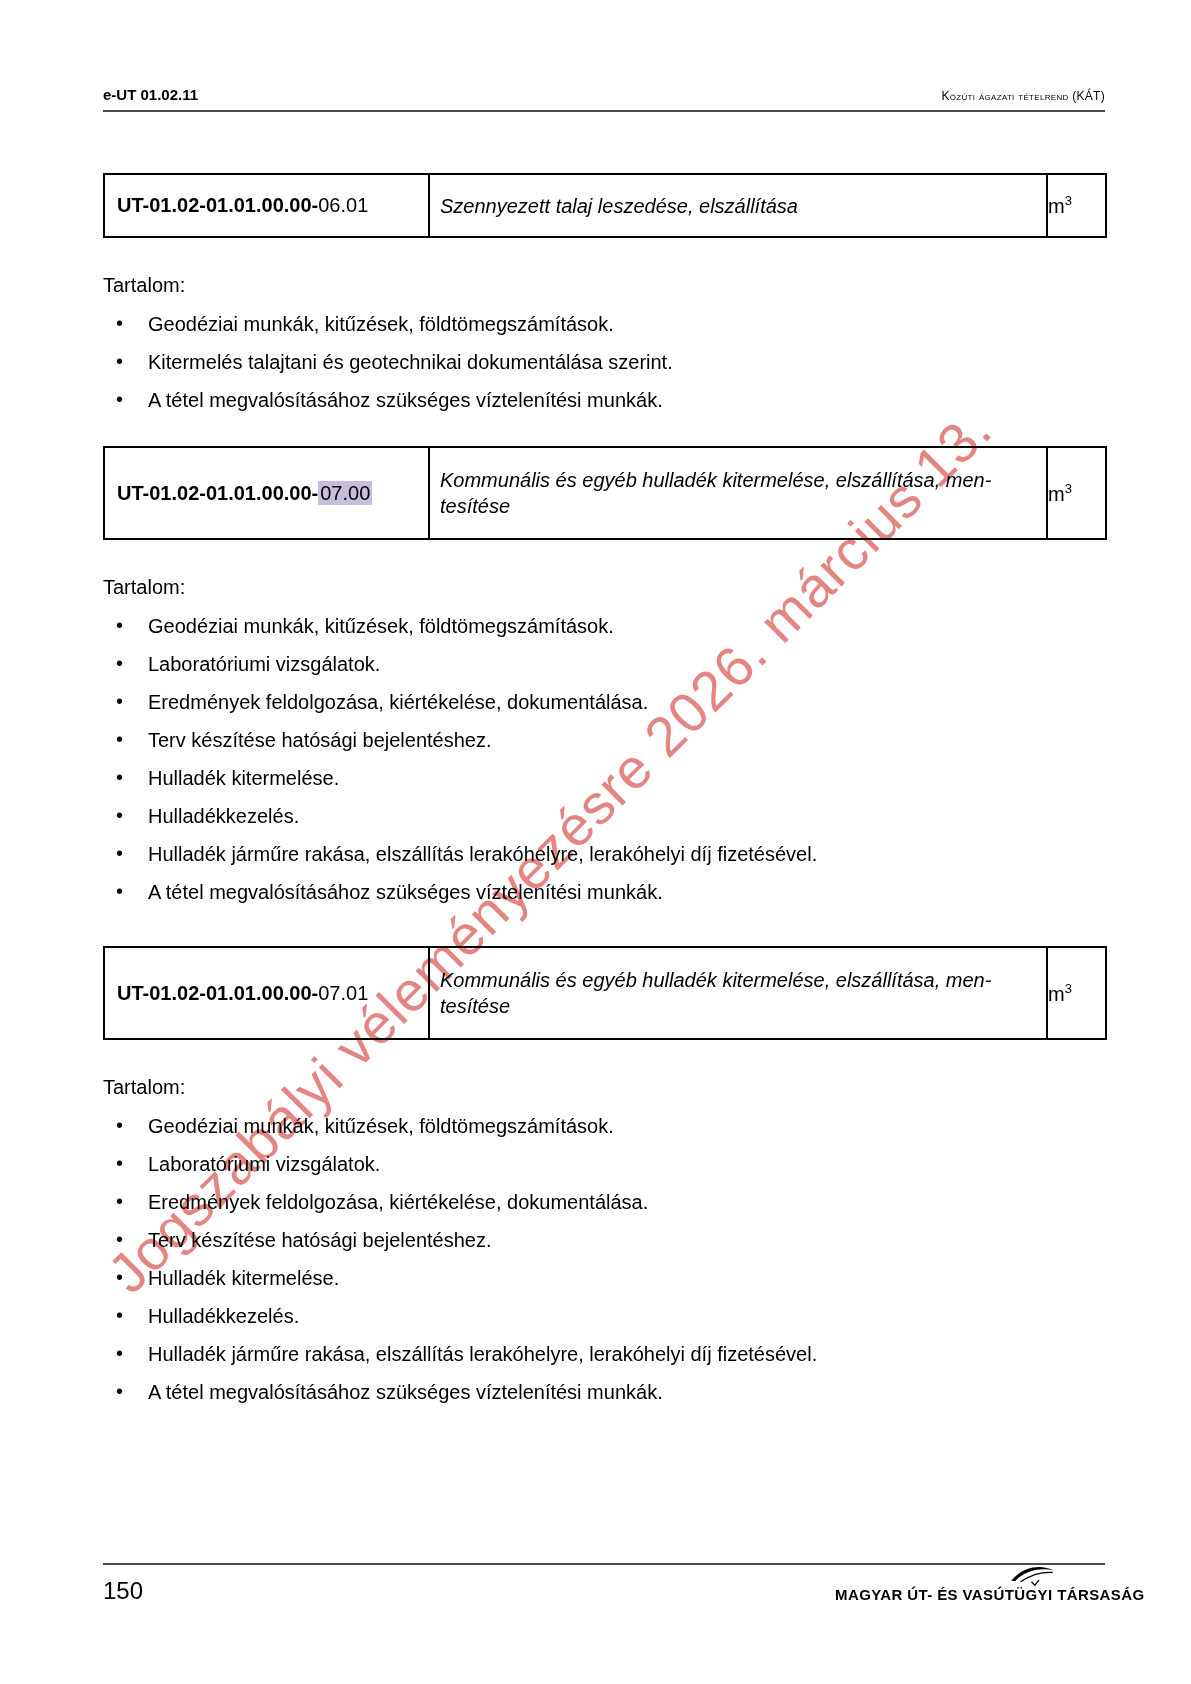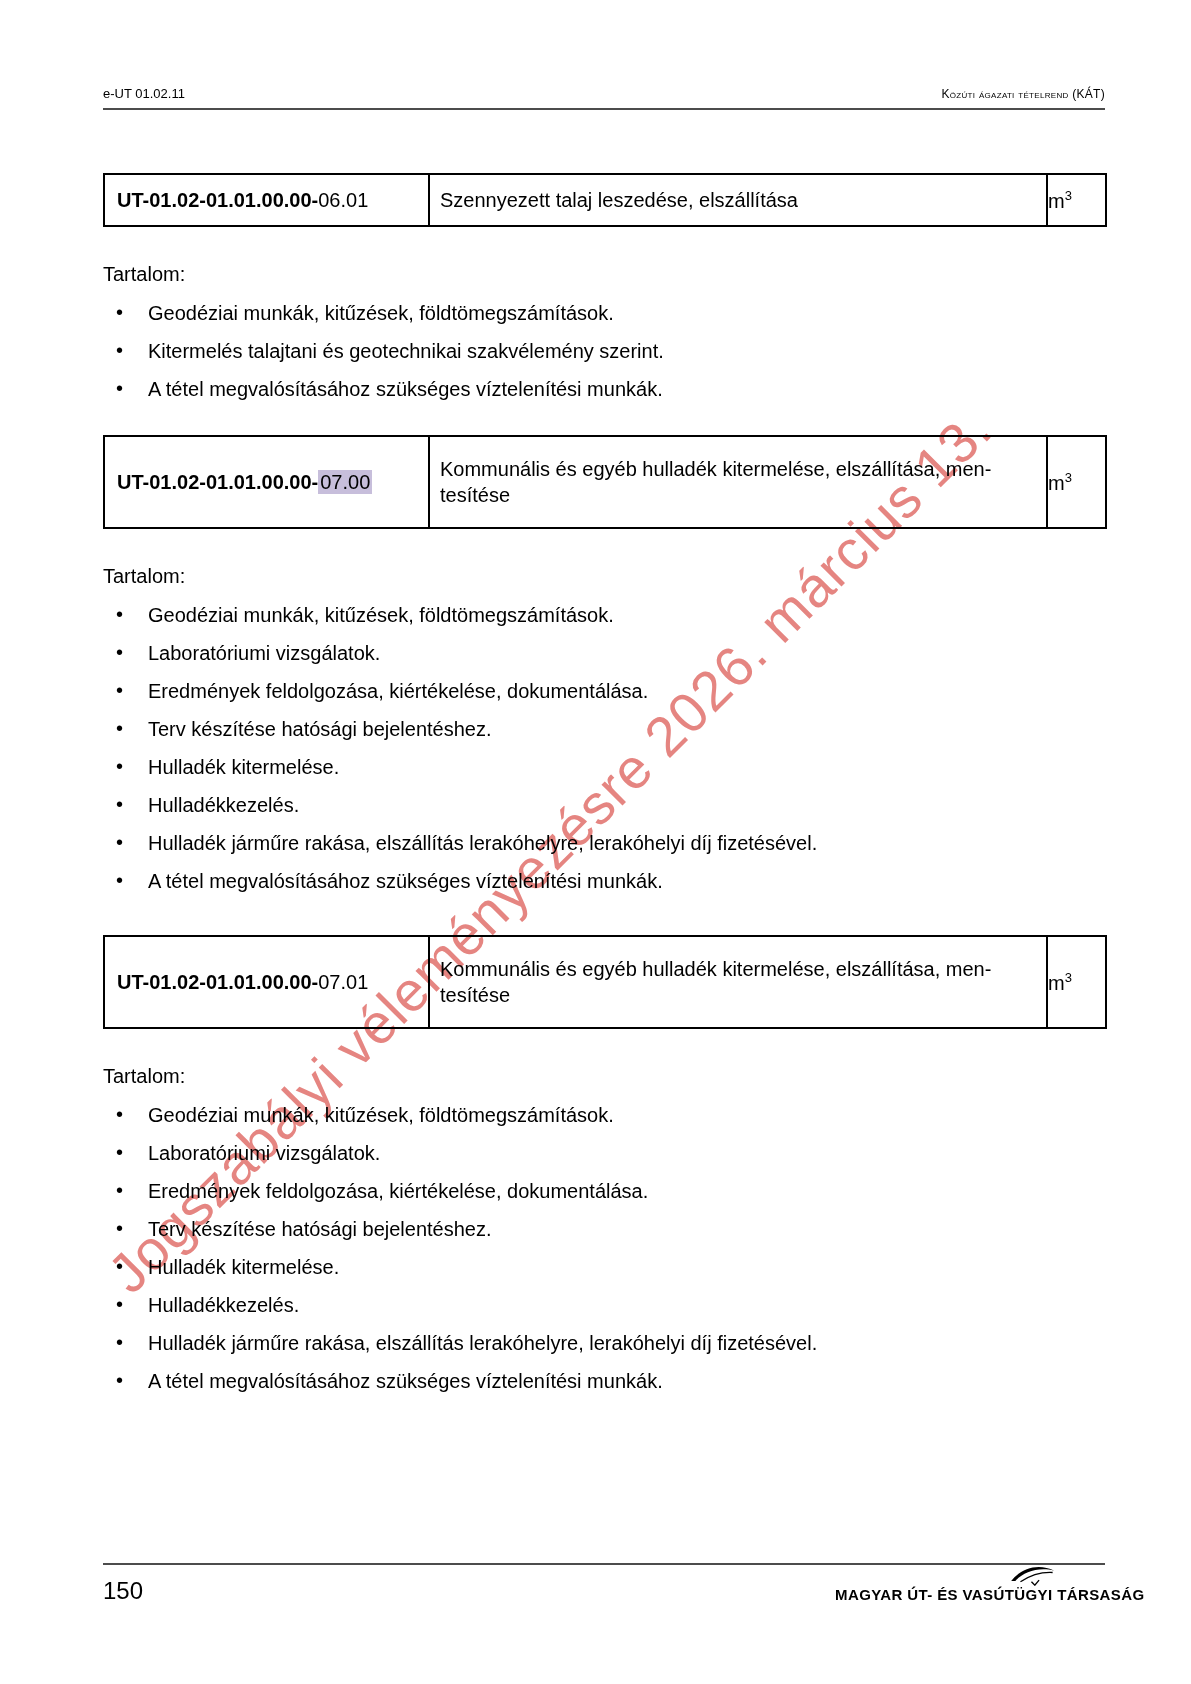--- a/index.html
+++ b/index.html
@@ -19,34 +19,34 @@
     font-size:56px;letter-spacing:1px;white-space:nowrap;
     color:var(--wm);opacity:.85;
     transform:rotate(-45deg);transform-origin:left center;
   }
   
   .page-header{
     position:absolute;top:86px;left:103px;width:1002px;z-index:1;
     display:flex;justify-content:space-between;align-items:flex-end;
     padding-bottom:7px;border-bottom:2px solid var(--rule);
   }
-  .doc-code{font-size:13px;}
+  .doc-code{font-size:15px;font-weight:bold;}
   .doc-title{font-size:12px;font-variant:small-caps;letter-spacing:.3px;}
   
   .main{position:absolute;top:130px;left:103px;width:1002px;z-index:1;}
   table.spec-table{width:1002px;border-collapse:collapse;table-layout:fixed;}
   table.spec-table td{border:2px solid #000;vertical-align:middle;font-size:20px;background:transparent;}
   col.c-code{width:325px;}
   col.c-desc{width:618px;}
   col.c-unit{width:59px;}
-  tr.h-one{height:52px;}
+  tr.h-one{height:63px;}
   tr.h-two{height:92px;}
   td.code-cell{padding-left:12px;white-space:nowrap;}
   .code-prefix{font-weight:bold;}
-  td.desc-cell{padding-left:10px;padding-right:8px;line-height:26px;}
+  td.desc-cell{padding-left:10px;padding-right:8px;line-height:26px;font-style:italic;}
   td.desc-cell .line{display:block;}
   td.unit-cell{}
   td.unit-cell sup{font-size:13px;}
   .hl-text{background:var(--hl);padding:1px 2px;}
   td.hl-cell{background:var(--hl);}
   .mt-t1{margin-top:43px;}
   .mt-t2{margin-top:34px;}
   .mt-t3{margin-top:42px;}
   .tartalom{font-size:20px;line-height:23px;margin:36px 0 16px 0;}
   ul.bullets{list-style:none;}
@@ -88,21 +88,21 @@
             <span class="line">Szennyezett talaj leszedése, elszállítása</span>
             <span class="line"></span>
           </td>
       <td class="unit-cell"><span>m</span><sup>3</sup></td>
     </tr>
   </tbody>
     </table>
   <p class="tartalom">Tartalom:</p>
   <ul class="bullets">
     <li><span>Geodéziai munkák, kitűzések, földtömegszámítások.</span></li>
-    <li><span>Kitermelés talajtani és geotechnikai szakvélemény szerint.</span></li>
+    <li><span>Kitermelés talajtani és geotechnikai dokumentálása szerint.</span></li>
     <li><span>A tétel megvalósításához szükséges víztelenítési munkák.</span></li>
   </ul>
 
   <table class="spec-table mt-t2">
     <colgroup>
         <col class="c-code">
         <col class="c-desc">
         <col class="c-unit">
       </colgroup>
     <tbody>

